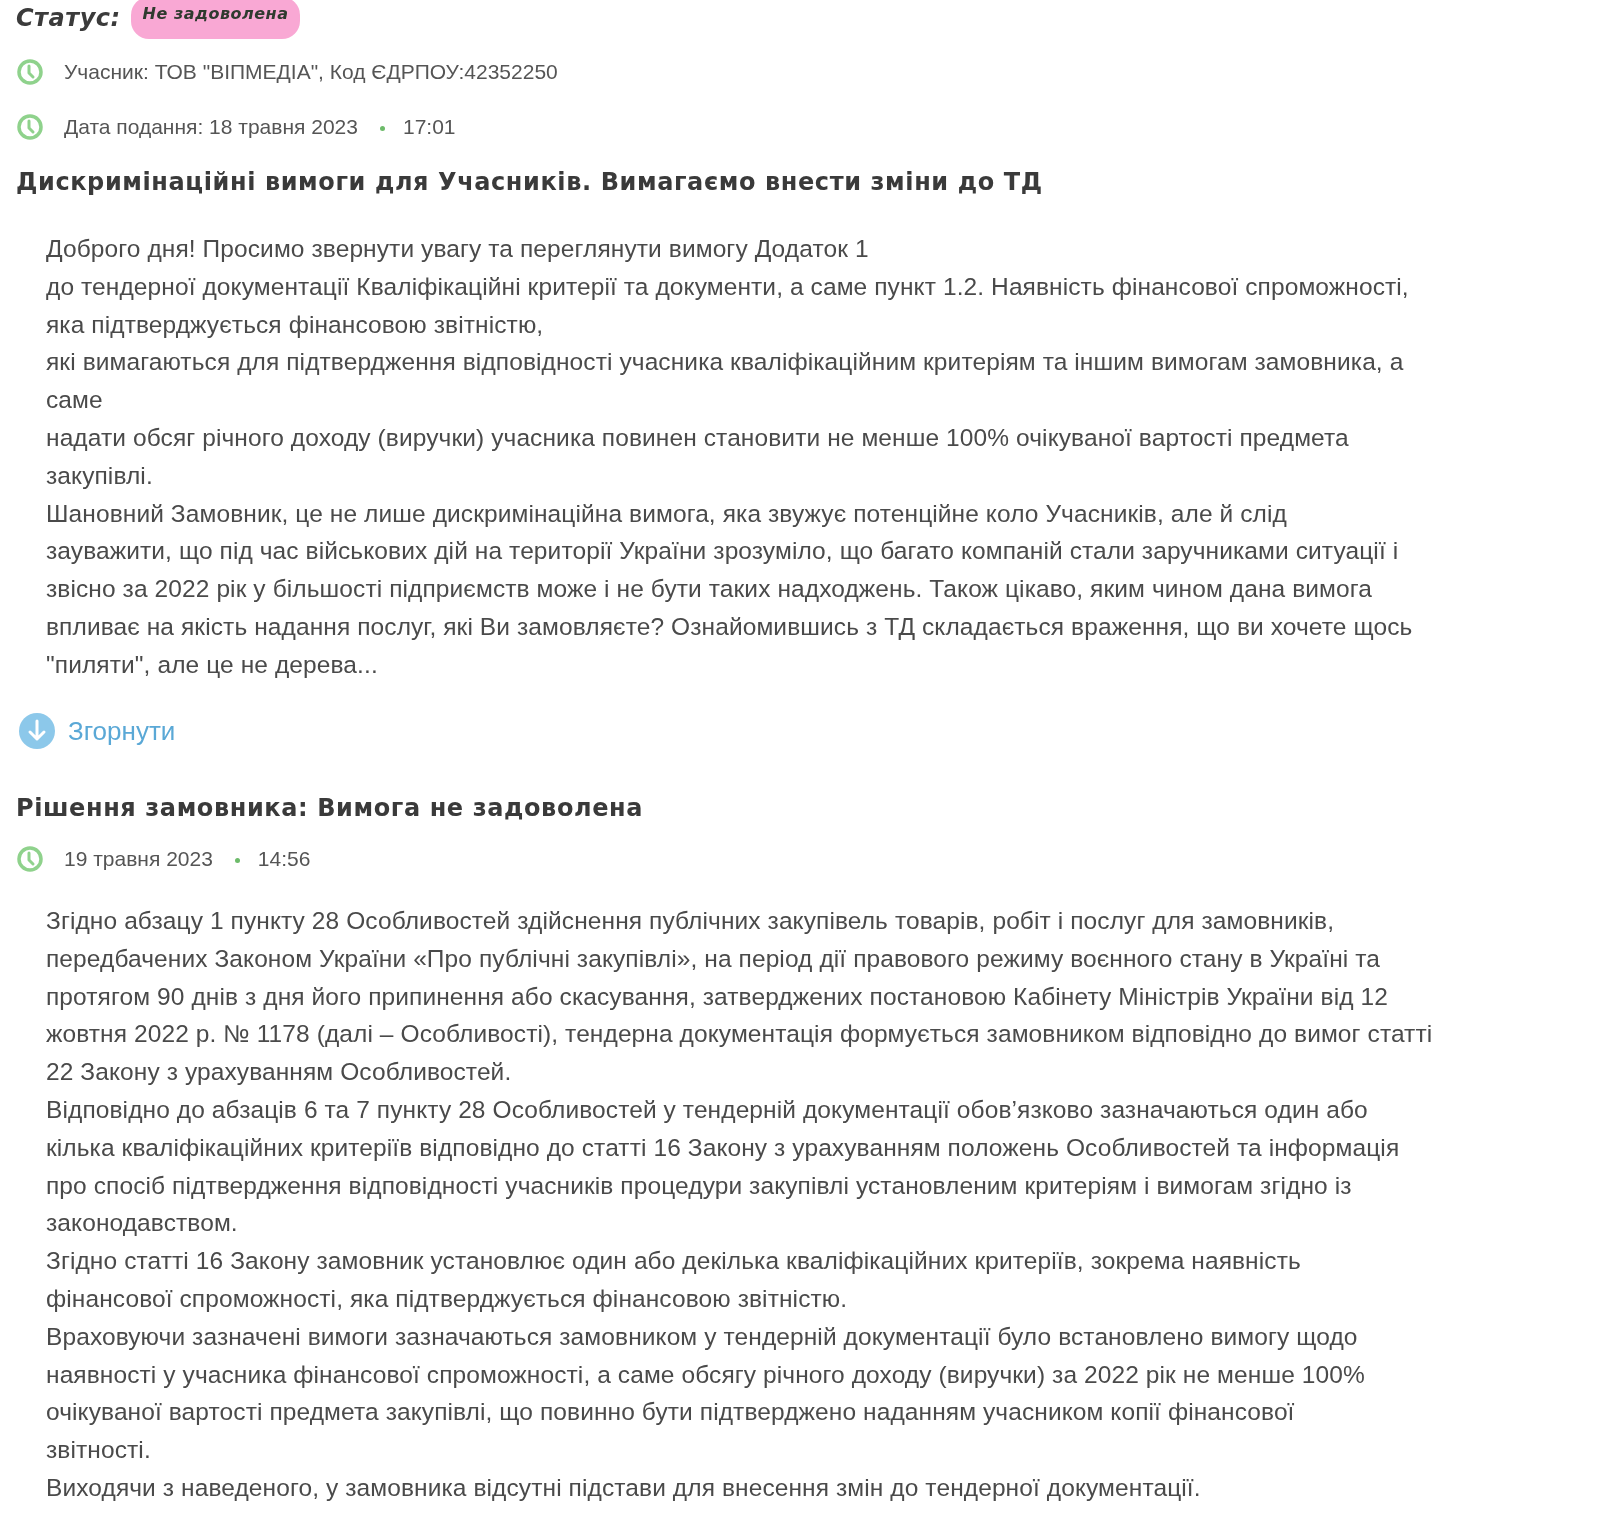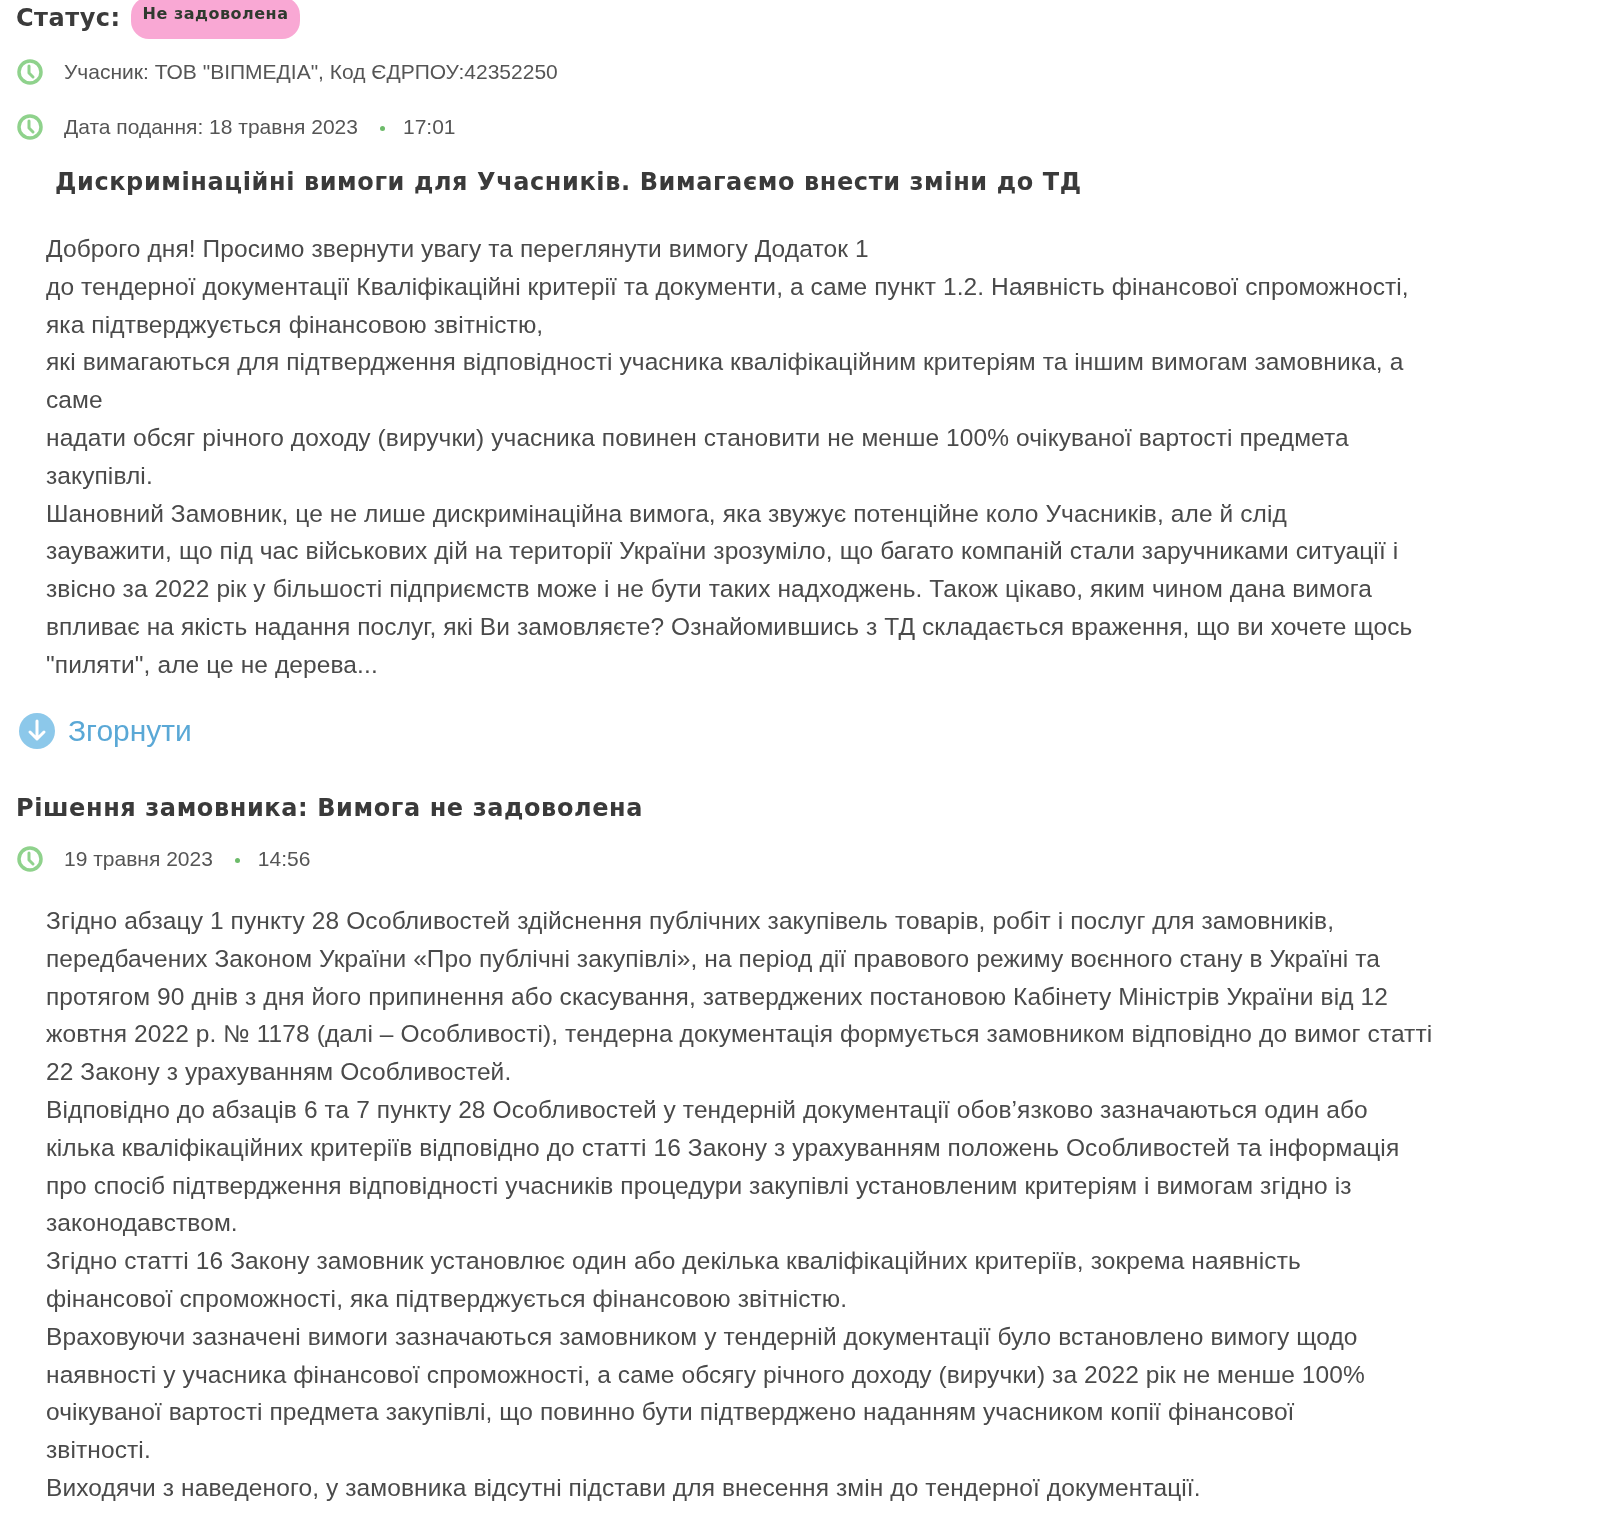--- a/index.html
+++ b/index.html
@@ -23,20 +23,21 @@
       top: 0;
       left: 16px;
       height: 36px;
       display: flex;
       align-items: center;
       font-family: "DejaVu Sans", sans-serif;
       font-weight: bold;
       font-size: 24px;
       color: #3b3b3b;
       letter-spacing: 0.5px;
+      font-style: italic;
     }
     .status-badge {
       margin-left: 10px;
       background: #f9a8d4;
       color: #2f3a2f;
       border-radius: 18px;
       padding: 2px 12px 10px 12px;
       font-size: 16px;
       line-height: 30px;
     }
@@ -94,21 +95,21 @@
       display: flex;
       align-items: center;
       cursor: pointer;
     }
     .collapse-icon {
       width: 38px;
       height: 38px;
       margin-right: 12px;
     }
     .collapse-label {
-      font-size: 30px;
+      font-size: 26px;
       color: #5aa8d6;
     }
   </style>
 </head>
 <body>
 
 <div class="page">
 
   <div class="status-row">
     <span>Статус:</span>
@@ -126,21 +127,21 @@
   <div class="meta-row" style="top:113px;">
     <svg class="clock-icon" viewBox="0 0 28 28">
       <circle cx="14" cy="14" r="11" fill="none" stroke="#8fd28c" stroke-width="3.5"></circle>
       <path d="M13 8 L13 15 L17 19" fill="none" stroke="#8fd28c" stroke-width="3" stroke-linecap="round" stroke-linejoin="round"></path>
     </svg>
     <span>Дата подання: 18 травня 2023</span>
     <span class="dot"></span>
     <span>17:01</span>
   </div>
 
-  <div class="heading" style="top:168px;margin-left:39px;">Дискримінаційні вимоги для Учасників. Вимагаємо внести зміни до ТД</div>
+  <div class="heading" style="top:168px;">Дискримінаційні вимоги для Учасників. Вимагаємо внести зміни до ТД</div>
 
   <div class="body-text" style="top:230px;">
     <div>Доброго дня! Просимо звернути увагу та переглянути вимогу Додаток 1</div>
     <div>до тендерної документації Кваліфікаційні критерії та документи, а саме пункт 1.2. Наявність фінансової спроможності,</div>
     <div>яка підтверджується фінансовою звітністю,</div>
     <div>які вимагаються для підтвердження відповідності учасника кваліфікаційним критеріям та іншим вимогам замовника, а</div>
     <div>саме</div>
     <div>надати обсяг річного доходу (виручки) учасника повинен становити не менше 100% очікуваної вартості предмета</div>
     <div>закупівлі.</div>
     <div>Шановний Замовник, це не лише дискримінаційна вимога, яка звужує потенційне коло Учасників, але й слід</div>

